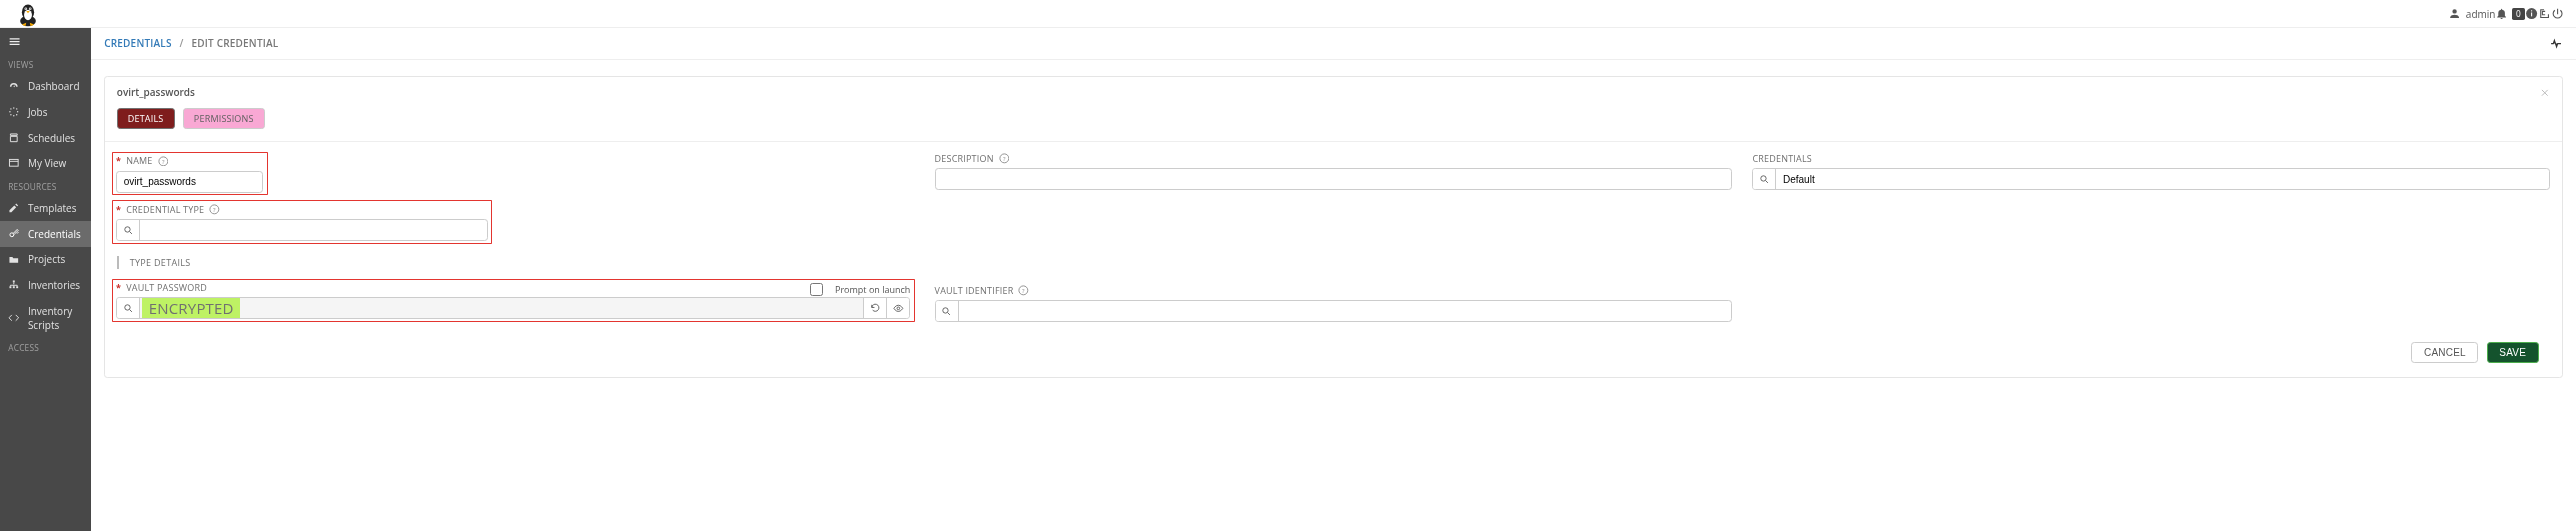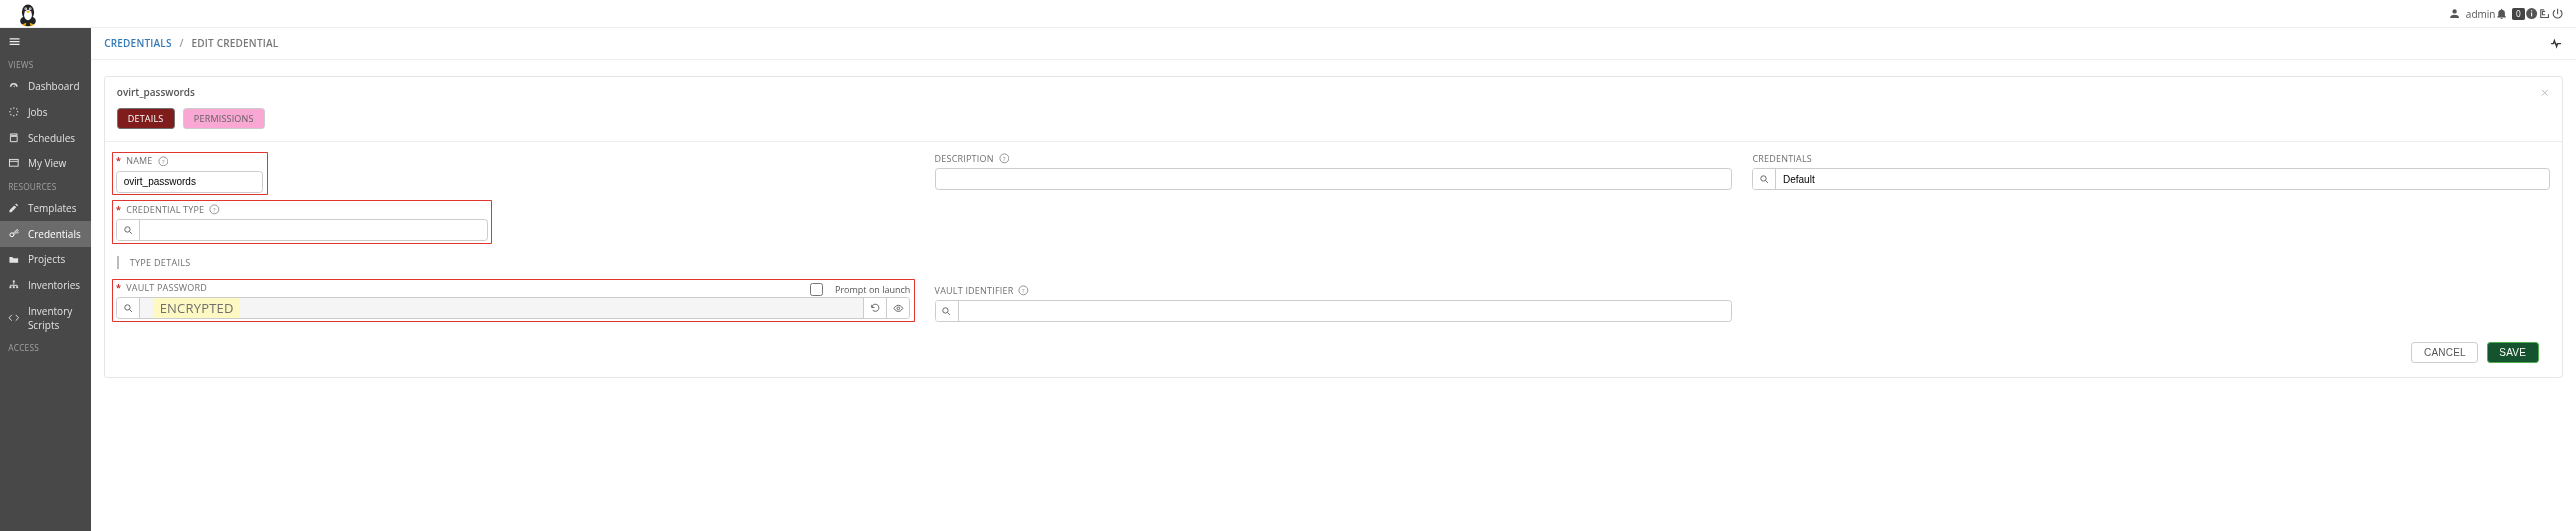--- a/index.html
+++ b/index.html
@@ -42,21 +42,21 @@
 .form-area { padding:3.3px 11.6px 0; }
 .row3 { display:grid; grid-template-columns: 1fr 1fr 1fr; gap:20px; align-items:start; }
 .field { margin-top:6.6px; }
 .field-label-row { display:flex; align-items:center; gap:5px; font-size:9px; color:#707070; letter-spacing:0.2px; margin-bottom:3.3px; }
 .req { color:#c9302c; font-weight:700; }
 .help-icon { width:10.7px; height:10.7px; color:#888; }
 .input-wrap { display:flex; align-items:center; border:0.8px solid #ccc; border-radius:3.3px; overflow:hidden; background:#fff; height:22px; }
 .input-wrap .addon { width:23px; height:100%; display:flex; align-items:center; justify-content:center; border-right:0.8px solid #ccc; background:#fff; color:#555; }
 .input-wrap input { border:none; outline:none; height:100%; padding:0 6.6px; font-size:10px; flex:1; background:transparent; }
 .input-wrap .addon-right { border-left:0.8px solid #ccc; border-right:none; background:#fff; }
-.encrypted-pill { background:#fef9c3; color:#707070; padding:2.5px 6.6px; font-size:13px; letter-spacing:0.2px; border-radius:1.7px; margin-left:13px; }
+.encrypted-pill { background:#bef264; color:#707070; padding:2.5px 6.6px; font-size:15px; letter-spacing:0.2px; border-radius:1.7px; margin-left:2px; }
 
 .section-title { font-size:9px; color:#707070; letter-spacing:0.3px; margin:11.6px 0 3.3px; border-left:2.5px solid #bbb; padding-left:11px; }
 
 
 .red-outline { border:1.7px solid #e3352f; padding:1.7px 3.3px; margin-left:-5px; border-radius:0.8px; }
 
 .pw-row { display:grid; grid-template-columns: 1fr 1fr 1fr; gap:20px; align-items:end; }
 .pw-field .label-line { display:flex; align-items:center; justify-content:space-between; }
 .prompt-check { display:flex; align-items:center; gap:12px; font-size:9px; color:#555; }
 

